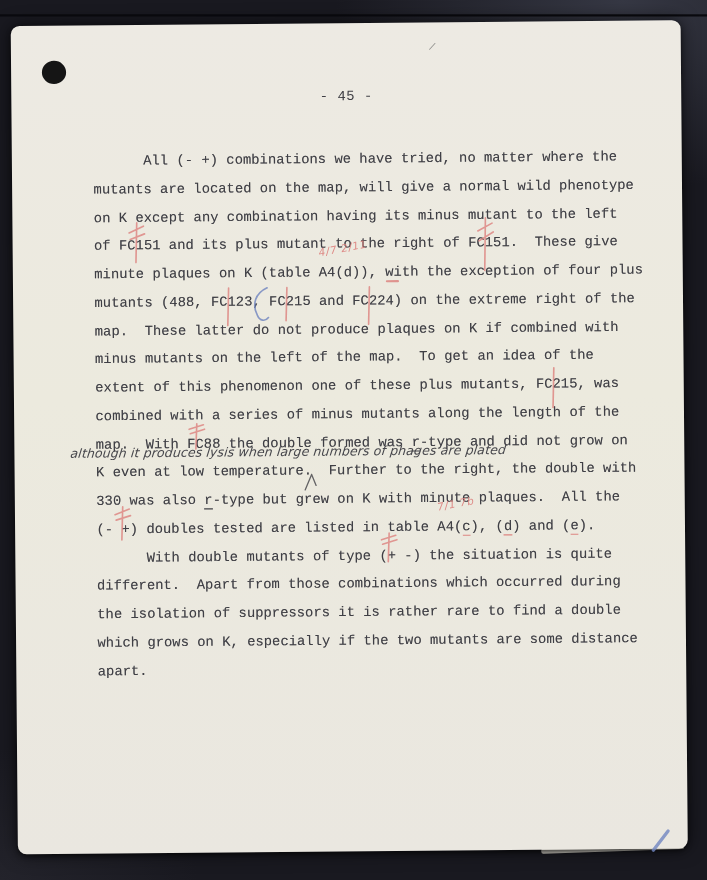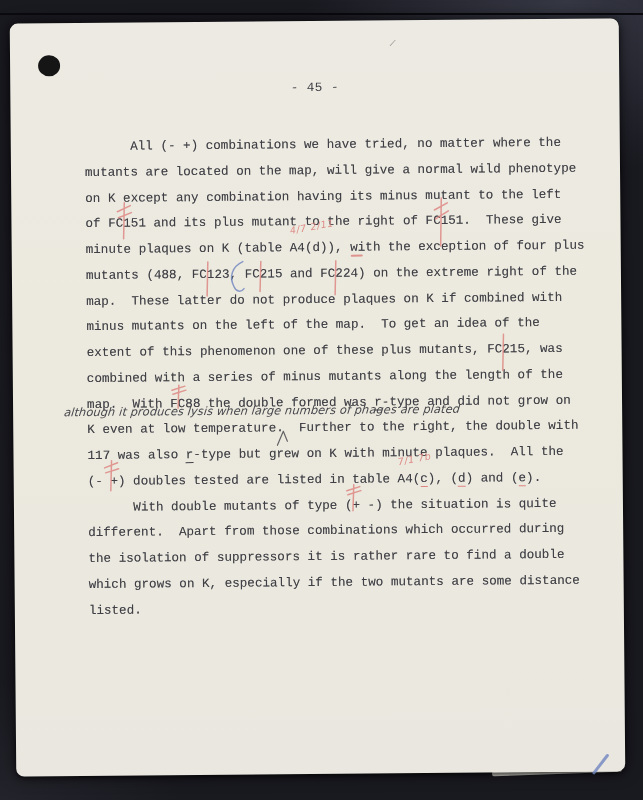--- a/index.html
+++ b/index.html
@@ -55,27 +55,27 @@
         <div class="tline"><span>on K except any combination having its minus mutant to the left</span></div>
         <div class="tline"><span>of FC151 and its plus mutant to the right of FC151.  These give</span></div>
         <div class="tline"><span>minute plaques on K (table A4(d)), with the exception of four plus</span></div>
         <div class="tline"><span>mutants (488, FC123, FC215 and FC224) on the extreme right of the</span></div>
         <div class="tline"><span>map.  These latter do not produce plaques on K if combined with</span></div>
         <div class="tline"><span>minus mutants on the left of the map.  To get an idea of the</span></div>
         <div class="tline"><span>extent of this phenomenon one of these plus mutants, FC215, was</span></div>
         <div class="tline"><span>combined with a series of minus mutants along the length of the</span></div>
         <div class="tline"><span>map.  With FC88 the double formed was </span><span class="u">r</span><span>-type and did not grow on</span></div>
         <div class="tline"><span>K even at low temperature.  Further to the right, the double with</span></div>
-        <div class="tline"><span>117 was also </span><span class="u">r</span><span>-type but grew on K with minute plaques.  All the</span></div>
+        <div class="tline"><span>330 was also </span><span class="u">r</span><span>-type but grew on K with minute plaques.  All the</span></div>
         <div class="tline"><span>(- +) doubles tested are listed in table A4(</span><span class="ru">c</span><span>), (</span><span class="ru">d</span><span>) and (</span><span class="ru">e</span><span>).</span></div>
         <div class="tline"><span>      With double mutants of type (+ -) the situation is quite</span></div>
         <div class="tline"><span>different.  Apart from those combinations which occurred during</span></div>
         <div class="tline"><span>the isolation of suppressors it is rather rare to find a double</span></div>
         <div class="tline"><span>which grows on K, especially if the two mutants are some distance</span></div>
-        <div class="tline"><span>listed.</span></div>
+        <div class="tline"><span>apart.</span></div>
       </div>
     <div class="anno">
         <svg width="18" height="40" viewBox="0 0 18 40" style="left: 103.8px; top: 178.25px;">
           <path d="M9,2 L8,38 M2,11 L15,5 M3,17 L16,12" fill="none" stroke="#dd8480" stroke-width="1.5" stroke-linecap="round" opacity="0.82"></path>
         </svg>
         <svg width="18" height="52" viewBox="0 0 18 52" style="left: 421.32px; top: 176.25px;">
           <path d="M9,2 L8,50 M2,14 L15,7 M3,23 L16,15" fill="none" stroke="#dd8480" stroke-width="1.5" stroke-linecap="round" opacity="0.82"></path>
         </svg>
         <span class="rscript" style="left: 278.12px; top: 200px;">4/7 2/11</span>
         <div class="rdash" style="width: 12px; left: 338.6px; top: 234px;"></div>

